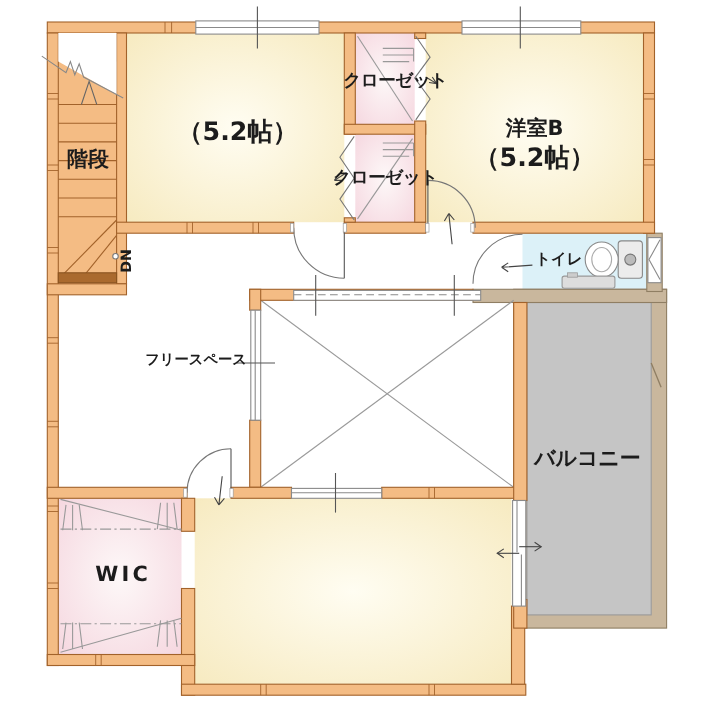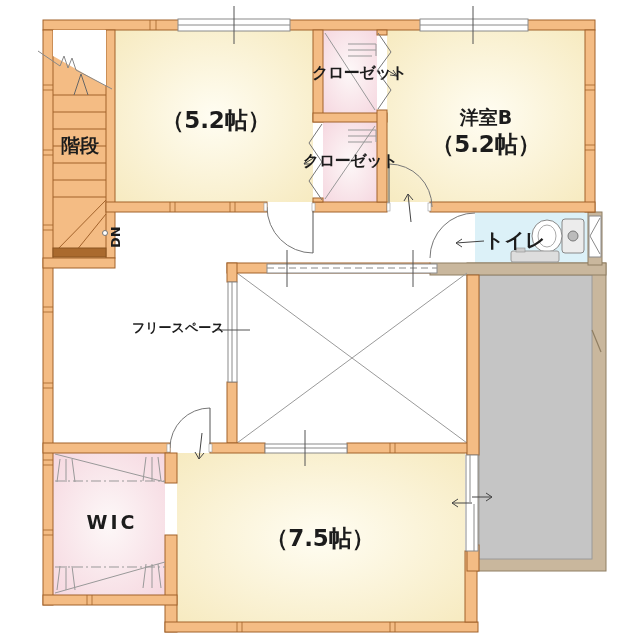--- a/index.html
+++ b/index.html
@@ -8,21 +8,21 @@
     font-family:"DejaVu Sans","Liberation Sans",sans-serif;
   }
   #plan-svg{position:absolute;left:0;top:0;}
   .lbl{
     position:absolute;color:#1c1c1c;font-weight:bold;text-align:center;
     white-space:nowrap;line-height:1.25;pointer-events:none;
   }
   .lbl .sub{display:block;}
   .fs19{font-size:19px;}
   .fs17{font-size:23px;}
-  .fs14{font-size:20px;}
+  .fs14{font-size:14px;}
   .fs13{font-size:13px;}
   .fs12{font-size:16px;letter-spacing:-0.5px;}
   #lbl-dn{transform:rotate(-90deg);transform-origin:center center;}
   #lbl-wic{letter-spacing:3px;}
 </style>
 </head>
 <body>
 
 <div id="canvas">
 
@@ -233,20 +233,20 @@
 </div>
 
 <div class="lbl fs12" style="left:312px;top:63px;width:78px;">クローゼット</div>
 
 <div class="lbl fs12" style="left:303px;top:151px;width:78px;">クローゼット</div>
 
 <div class="lbl fs14" style="left:484px;top:228px;width:48px;">トイレ</div>
 
 <div class="lbl fs13" style="left:104px;top:320px;width:90px;margin-left:28px;">フリースペース</div>
 
+<div class="lbl fs19" style="left:480px;top:406px;width:108px;">バルコニー</div>
 
 <div class="lbl fs19" id="lbl-wic" style="left:86px;top:511px;width:52px;">WIC</div>
 
 <div class="lbl" style="left:245px;top:524px;width:150px;">
-  <span class="sub fs17">（7.5帖）</span>
 </div>
 
 </div>
 
 </body></html>

